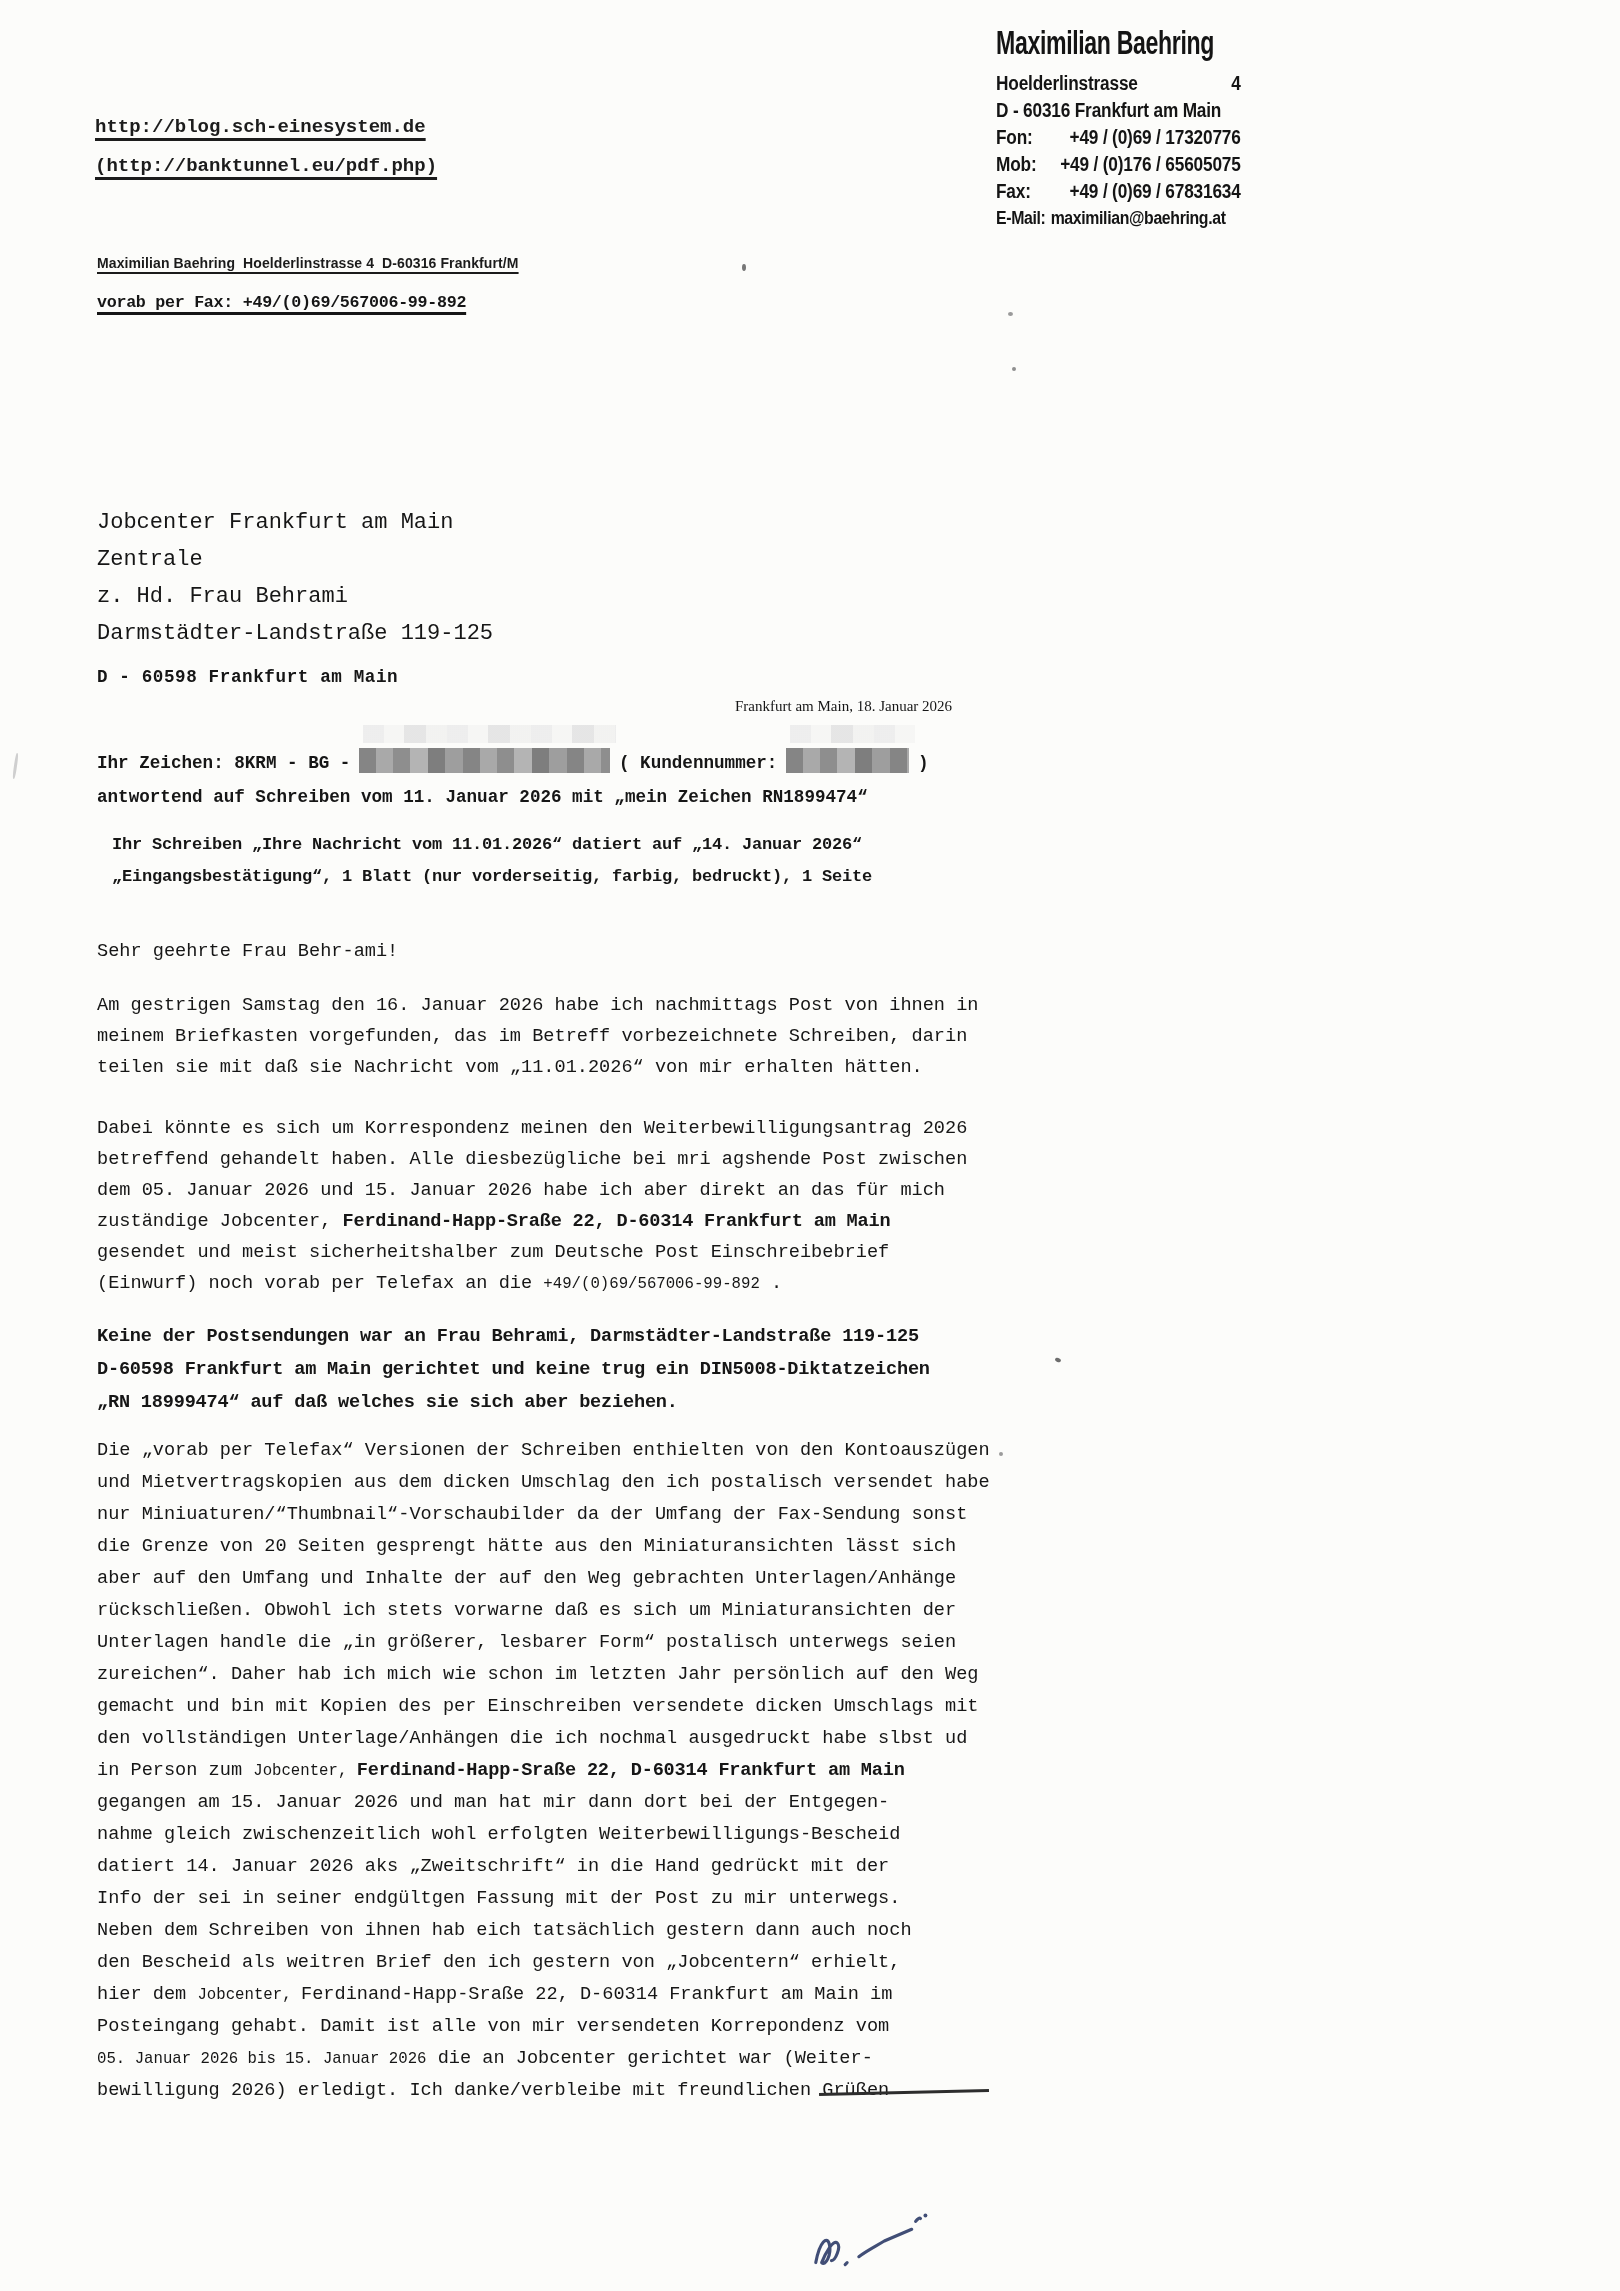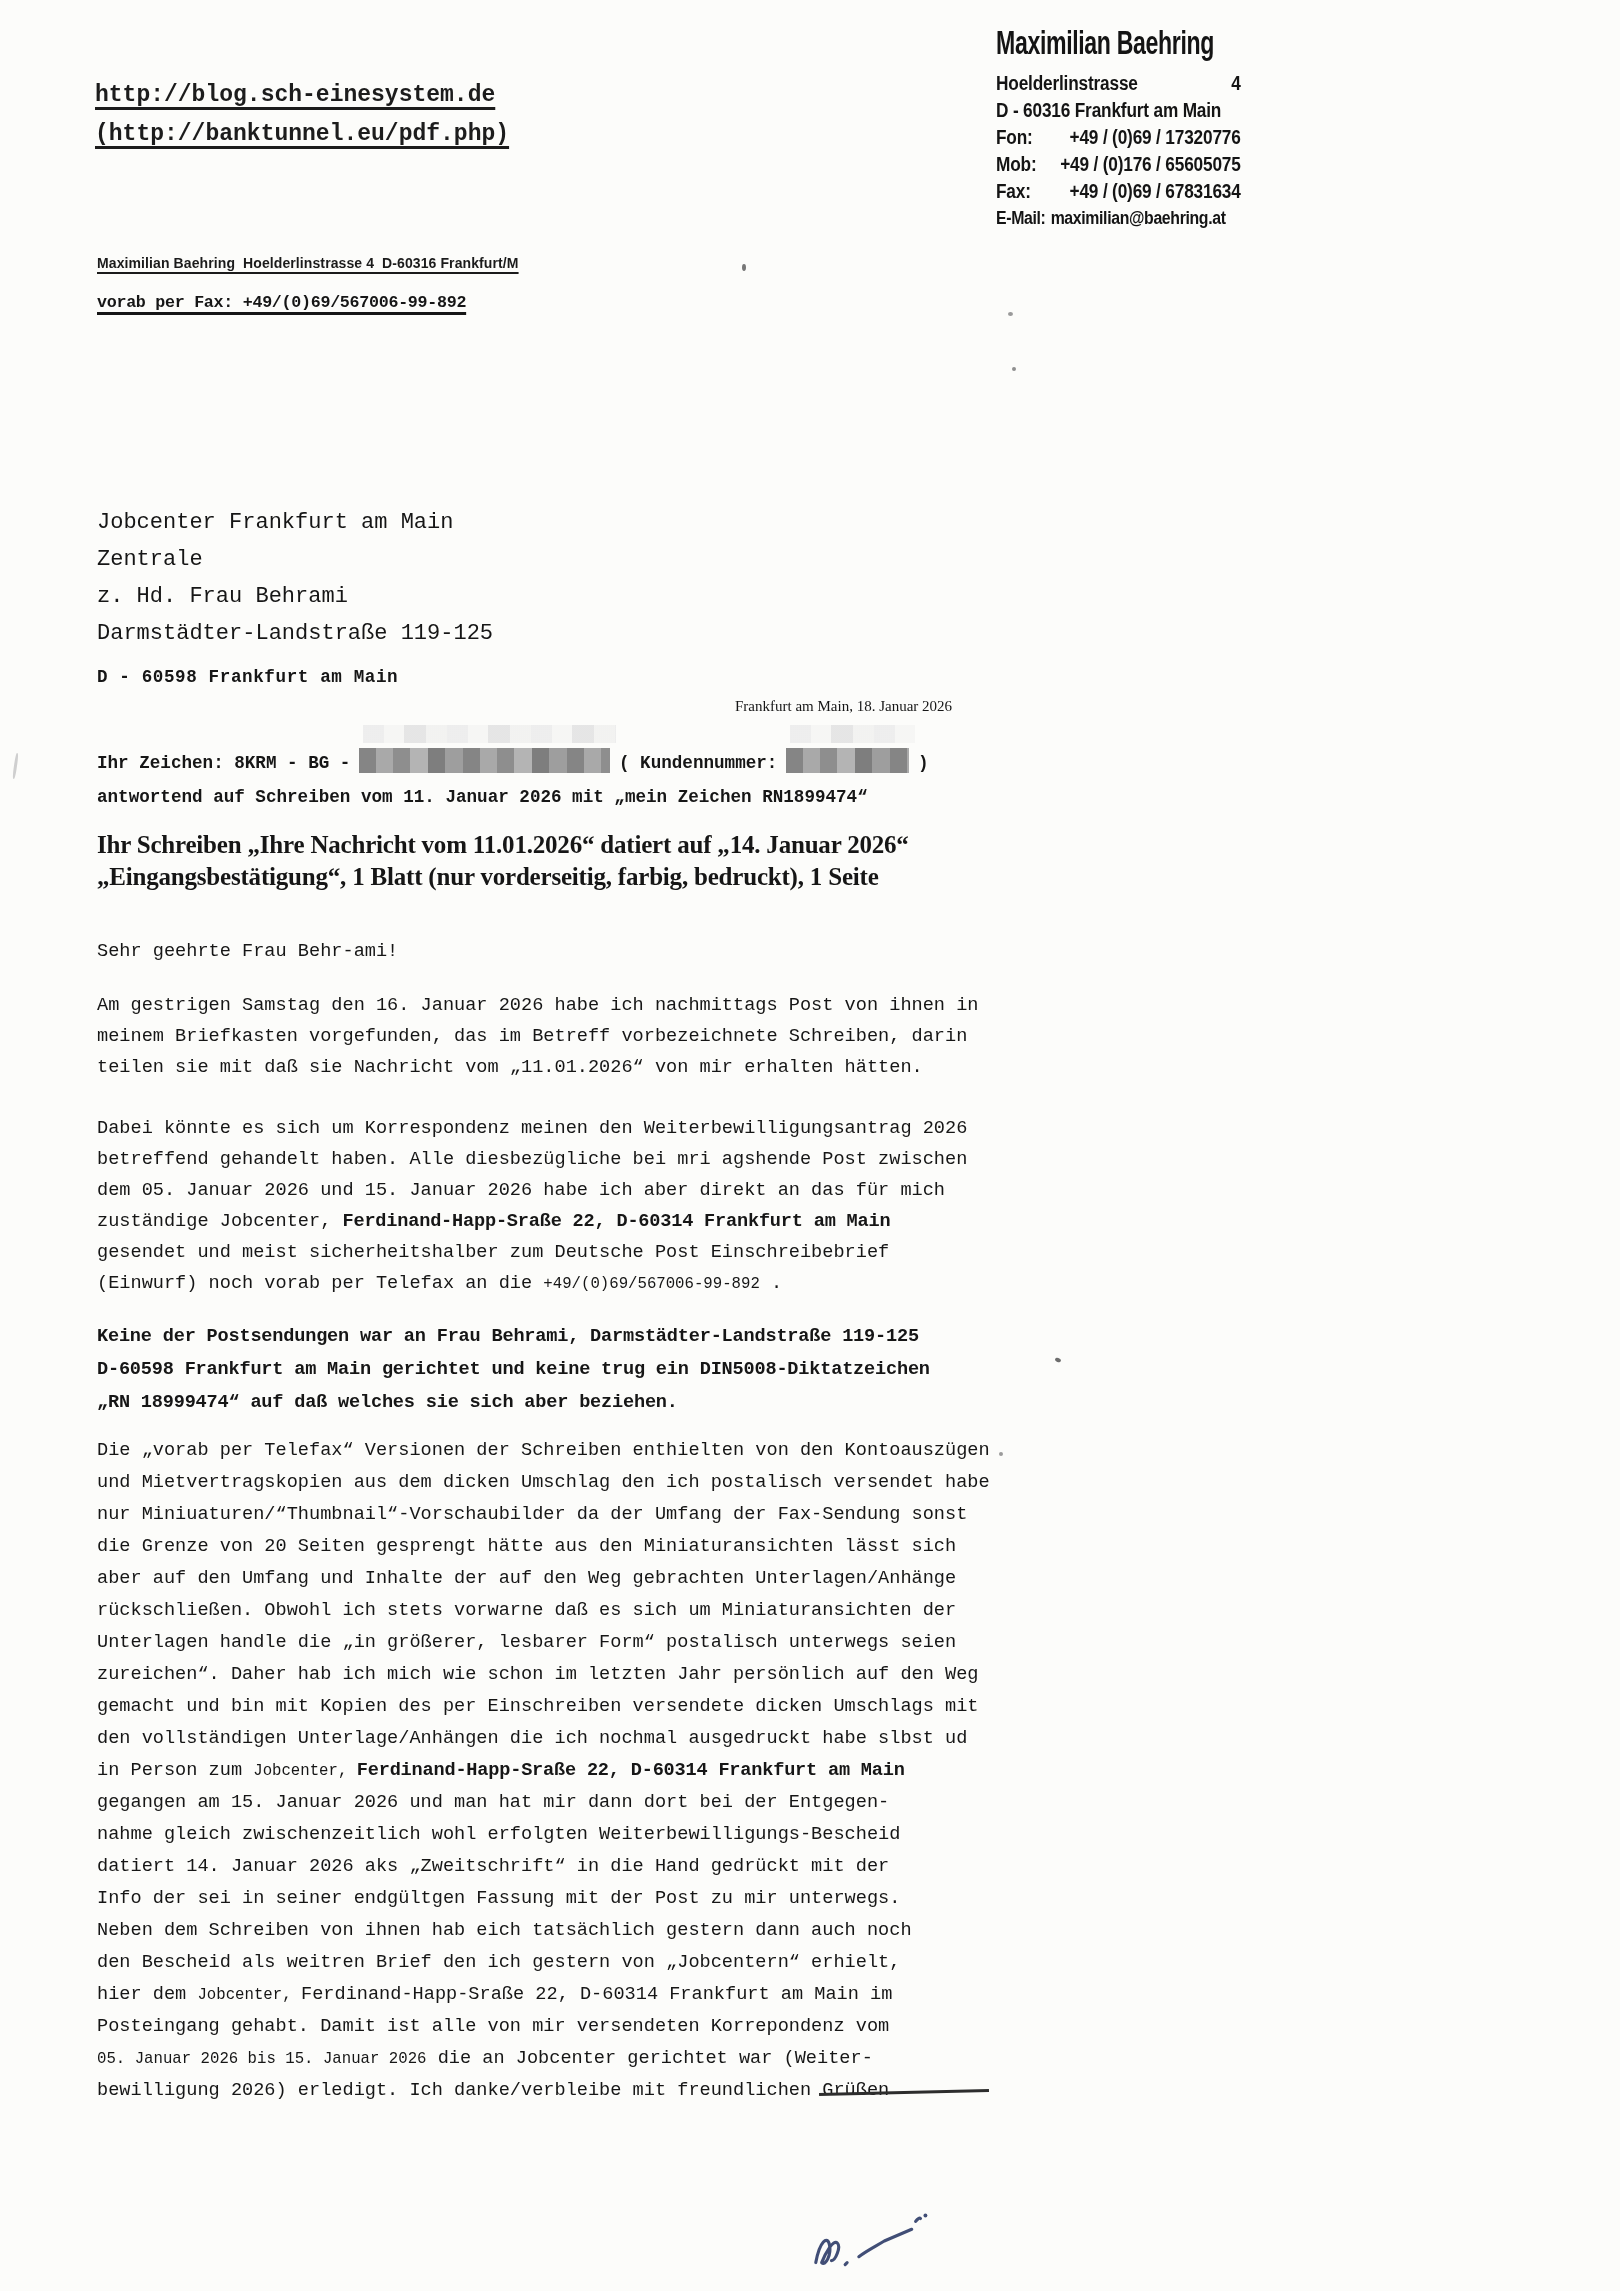--- a/index.html
+++ b/index.html
@@ -4,21 +4,21 @@
 <title>Scanned Letter</title>
 <style>
   html,body{margin:0;padding:0;background:#d9d9d9;}
   .page{
     position:relative;width:1620px;height:2292px;margin:0 auto;
     background:#fcfcfa;color:#161616;overflow:hidden;
     font-family:"Liberation Mono","DejaVu Sans Mono",monospace;
   }
   .ln{white-space:pre;}
   
-  .url-block{position:absolute;left:95px;top:76px;font-weight:bold;font-size:23px;line-height:39px;color:#1c1c1c;}
+  .url-block{position:absolute;left:95px;top:108px;font-weight:bold;font-size:19px;line-height:39px;color:#1c1c1c;}
   .url-block .ln{text-decoration:underline;text-underline-offset:5.9px;text-decoration-thickness:2.9px;}
   
   .contact{position:absolute;left:996px;top:23.5px;width:245px;font-family:"Liberation Sans",sans-serif;font-weight:bold;color:#141414;}
   .contact-name{font-size:33px;letter-spacing:-0.5px;white-space:nowrap;transform:scaleX(.70);transform-origin:left top;}
   .contact-rows{margin-top:8.8px;font-size:19.6px;line-height:27px;width:278px;transform:scaleX(.88);transform-origin:left top;letter-spacing:-0.2px;}
   .crow{display:flex;justify-content:space-between;white-space:nowrap;}
   .crow-city{white-space:nowrap;}
   .crow-email{white-space:nowrap;font-size:18px;letter-spacing:-0.4px;}
   .crow-email .lbl{margin-right:5.9px;}
   
@@ -32,21 +32,21 @@
   .reference{position:absolute;left:97px;top:746px;font-size:17.6px;font-weight:bold;line-height:34px;}
   .reference span{white-space:pre;}
   .redact{display:inline-block;height:24.5px;vertical-align:-4.9px;margin:0 8.8px;position:relative;
     background:repeating-linear-gradient(90deg,#858585 0 16.7px,#a9a9a9 16.7px 34px,#8e8e8e 34px 51px,#b4b4b4 51px 69px,#7e7e7e 69px 86px,#9e9e9e 86px 104px);
     filter:blur(0.4px);}
   .redact.r1{width:251px;}
   .redact.r2{width:123px;}
   .redact::before{content:"";position:absolute;left:3.9px;right:-5.9px;top:-23.5px;height:18.6px;opacity:.75;
     background:repeating-linear-gradient(90deg,#e9e9e9 0 20.6px,#f4f4f2 20.6px 41px,#dedede 41px 63px,#efefed 63px 84px);}
   
-  .subject{position:absolute;left:97px;top:829px;font-size:25px;font-weight:bold;line-height:32px;letter-spacing:-0.2px;font-family:Liberation Serif, serif;}
+  .subject{position:absolute;left:112px;top:829px;font-size:17px;font-weight:bold;line-height:32px;letter-spacing:-0.2px;}
   .salutation{position:absolute;left:97px;top:941px;font-size:18.6px;white-space:pre;}
   .para{position:absolute;left:97px;font-size:18.6px;line-height:31px;}
   .para.bold{font-weight:bold;letter-spacing:-0.2px;}
   #p1{top:990px;}
   #p2{top:1113px;}
   #p3{top:1320px;line-height:33px;}
   #p4{top:1435px;line-height:32px;}
   .seg-b{font-weight:bold;letter-spacing:-0.2px;}
   .seg-sm{font-size:15.7px;}
   .seg-strike{position:relative;}

